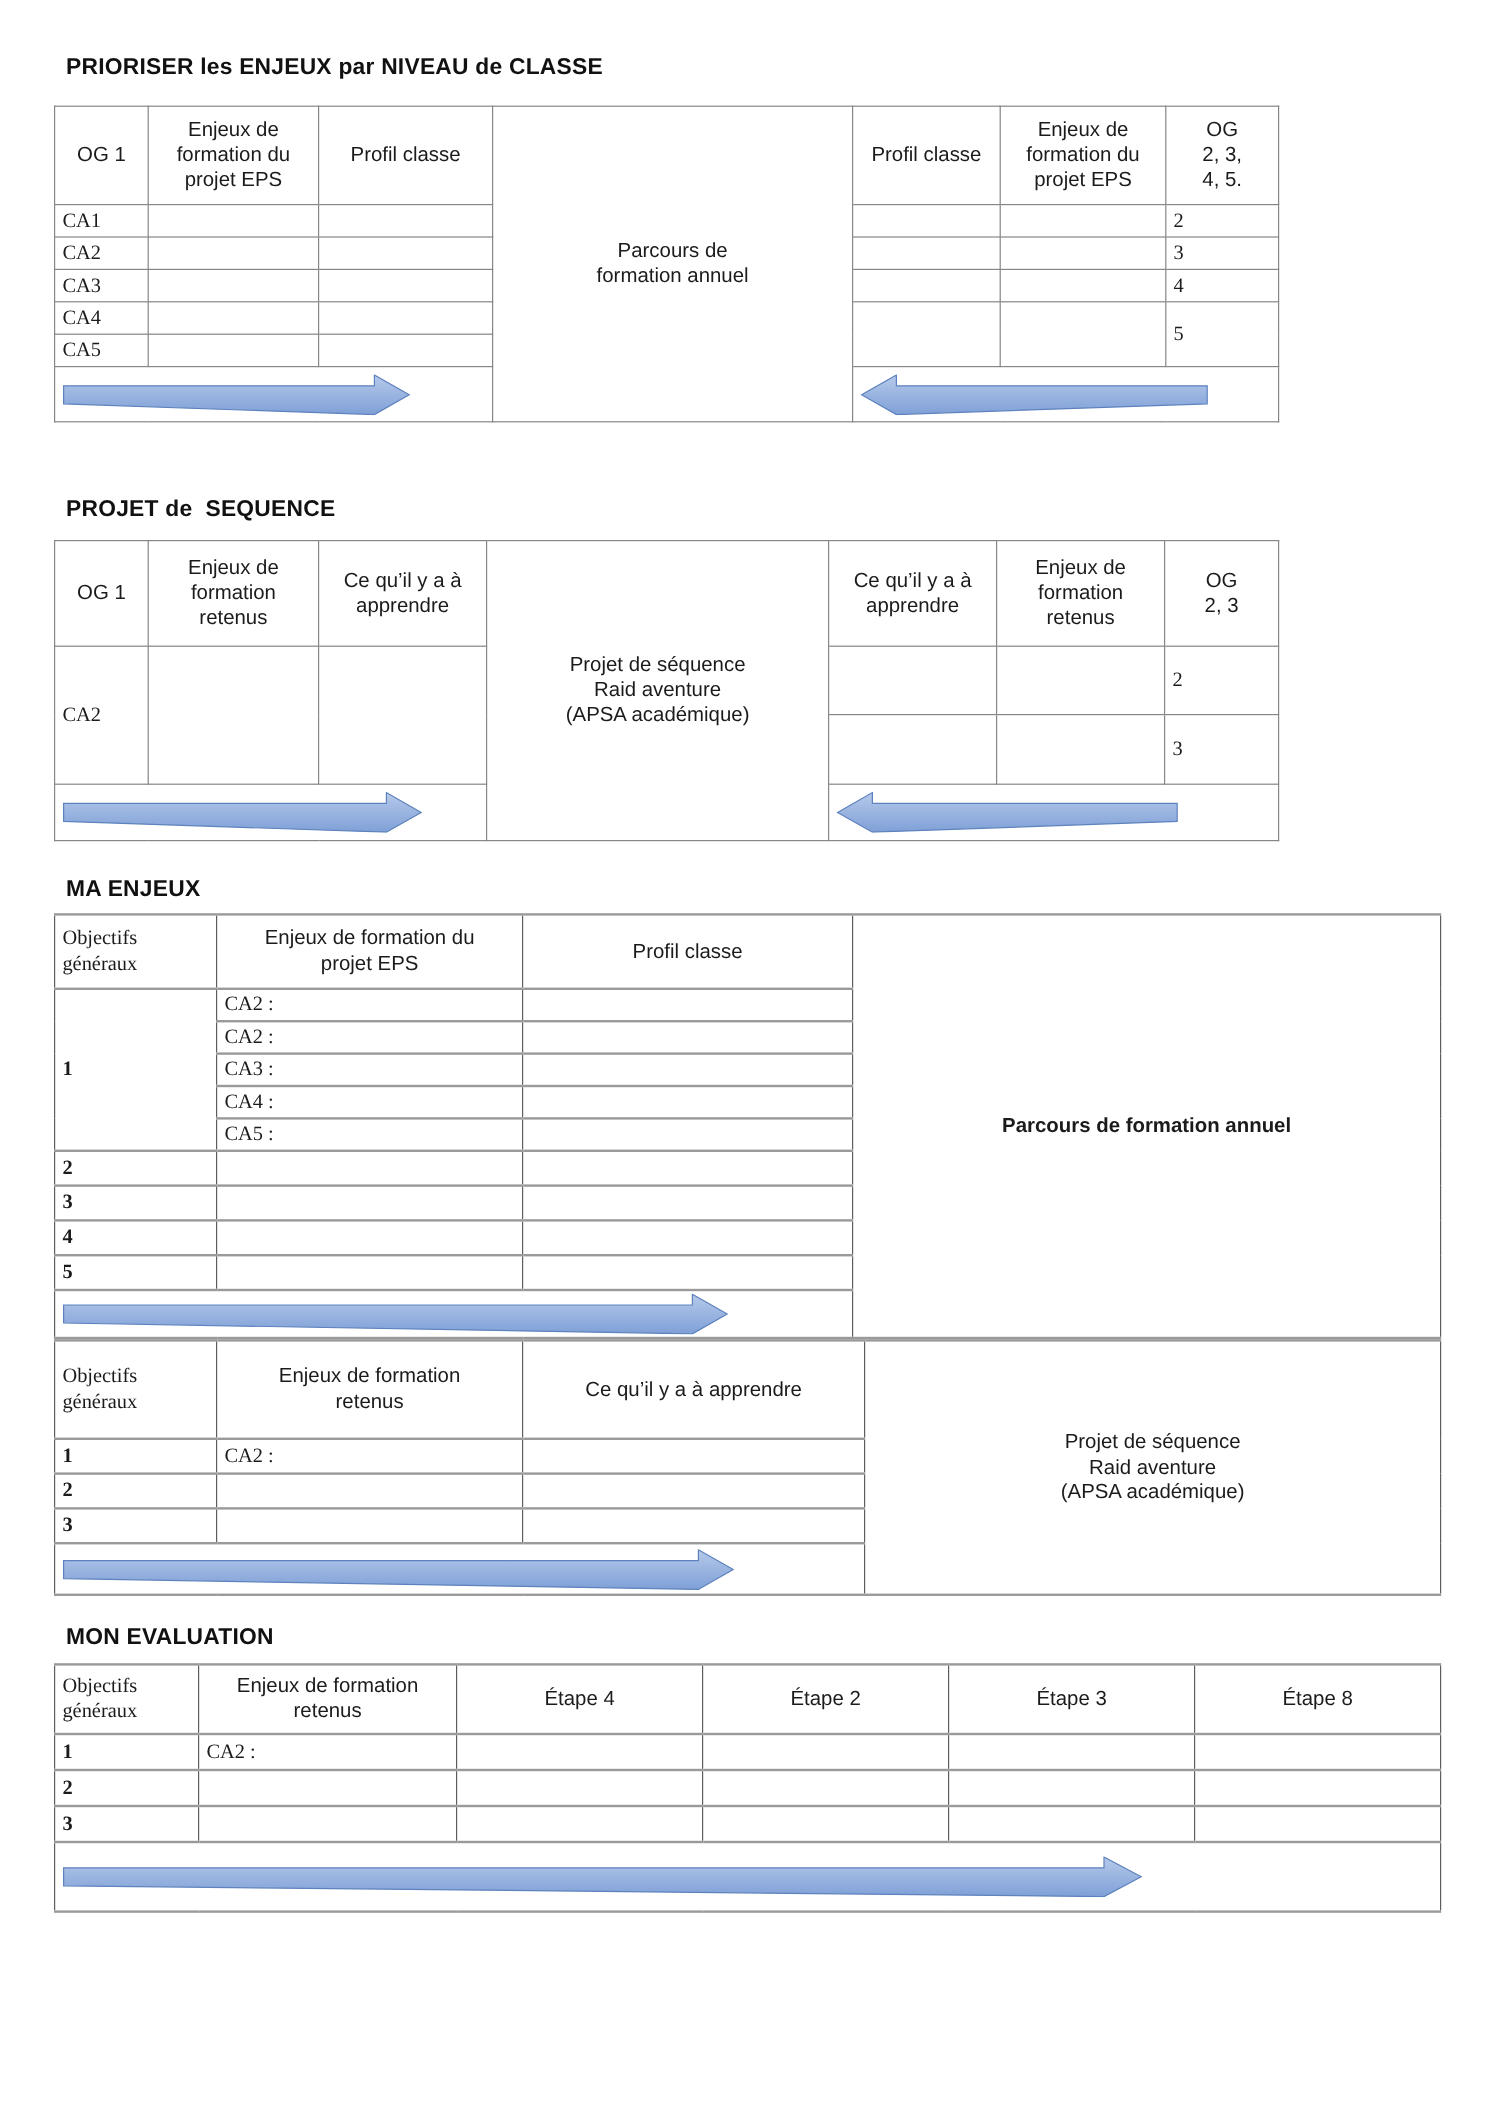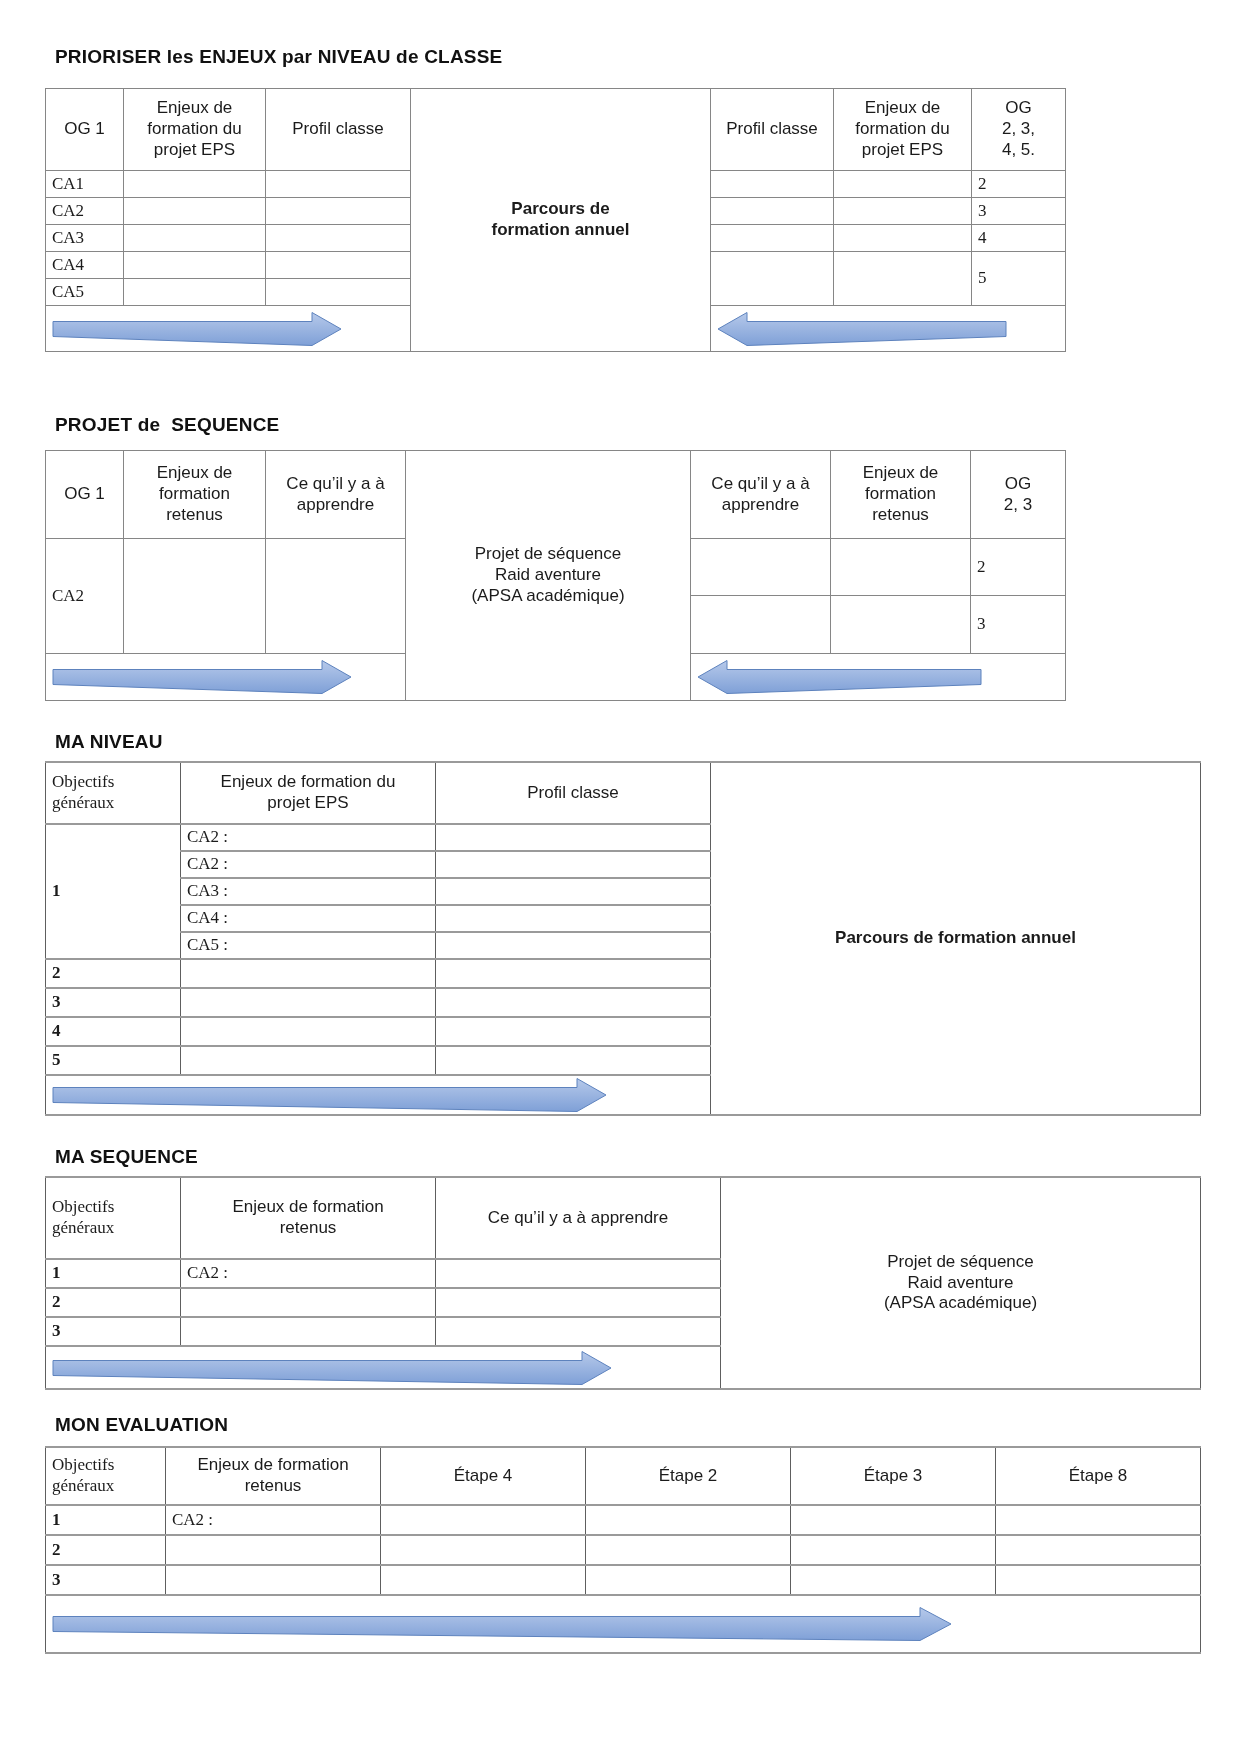--- a/index.html
+++ b/index.html
@@ -29,21 +29,21 @@
   .thick td {
     border:1px solid #5e5e5e;
     border-top:2px solid #9a9a9a;
     border-bottom:2px solid #9a9a9a;
   }
   .pre { white-space:pre-line;margin-top:23px; }
   .center { text-align:center; }
   .vtop { vertical-align:top; }
   .b { font-weight:bold; }
   .lbl { padding-left:8px;font-family:Liberation Serif, serif; }
-  .big-bold { font-weight:bold; font-size:26px; line-height:1.3; padding-top:12px; }
+  .big-bold { font-weight:normal; font-size:26px; line-height:1.3; padding-top:12px; }
   .mid-bold { font-weight:bold; font-size:20px; padding-top:16px; }
   .proj-top { padding-top:10px; line-height:1.3; }
   .num-top { vertical-align:top; padding-top:3px; }
   .arrow-cell { padding:4px 0 4px 10px; vertical-align:middle; }
   .arrow-cell svg { display:block; }
   .arrow-bottom { vertical-align:bottom; padding-bottom:8px; }
   .pad25 { padding-left:25px; }
   .pad16 { padding-left:16px; }
   .pad2 { padding-left:2px; }
   .pad40 { padding-left:40px; }
@@ -195,21 +195,21 @@
       </td>
       <td class="arrow-cell pad16" colspan="3">
         <svg width="285" height="34">
           <polygon points="284,9.5 30,9.5 30,0.5 1,17 30,33.5 284,24.5" fill="url(#ag)" stroke="#5d82bd"></polygon>
         </svg>
       </td>
     </tr>
   </tbody>
     </table>
 
-  <div class="sec-title t3-title">MA NIVEAU</div>
+  <div class="sec-title t3-title">MA ENJEUX</div>
 
   <table class="tbl thick" style="width:1155px">
     <colgroup>
       <col style="width:135px">
         <col style="width:255px">
         <col style="width:275px">
         <col style="width:490px">
     </colgroup>
     <tbody>
         <tr style="height:62px">
@@ -264,21 +264,20 @@
     <tr style="height:40px">
       <td class="arrow-cell pad25" colspan="3">
         <svg width="555" height="34">
           <polygon points="1,9.5 525,9.5 525,0.5 554,17 525,33.5 1,24.5" fill="url(#ag)" stroke="#5d82bd"></polygon>
         </svg>
       </td>
     </tr>
   </tbody>
     </table>
 
-  <div class="sec-title t4-title">MA SEQUENCE</div>
 
   <table class="tbl thick" style="width:1155px">
     <colgroup>
       <col style="width:135px">
         <col style="width:255px">
         <col style="width:285px">
         <col style="width:480px">
     </colgroup>
     <tbody>
         <tr style="height:82px">

